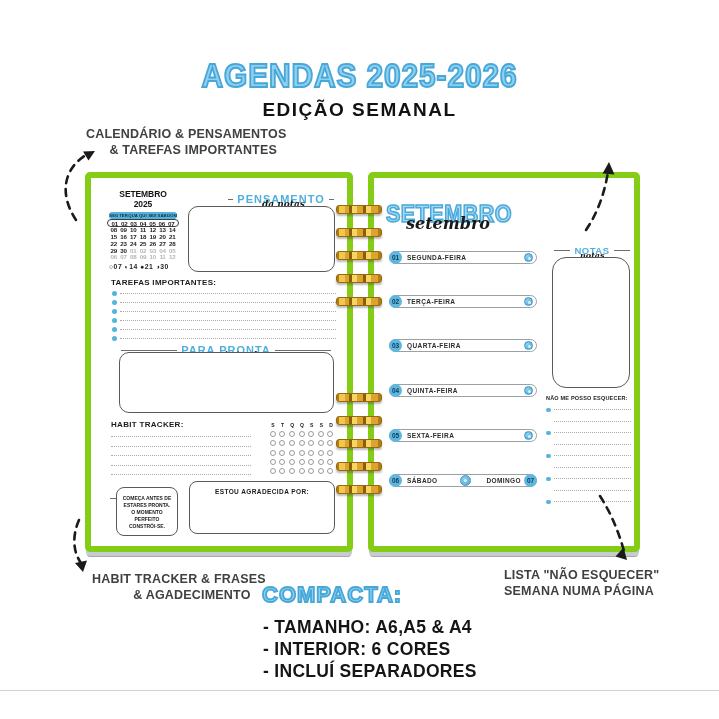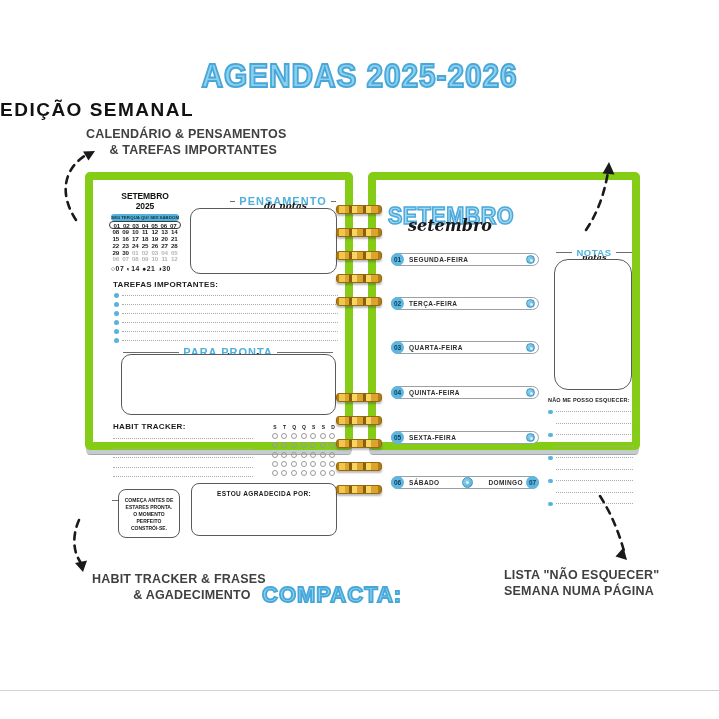--- a/index.html
+++ b/index.html
@@ -10,39 +10,39 @@
   }
 
   
   .main-title{
     position:absolute; top:56px; left:0; width:719px; text-align:center;
     font-size:34px; font-weight:800; letter-spacing:1px;
     color:#8ed0ef; -webkit-text-stroke:2px #46a7d8;
     transform:scaleX(.88);
   }
   .sub-title{
-    position:absolute; top:99px; left:0; width:719px; 
+    position:absolute; top:99px; left:0; width:719px; text-align:center;
     font-size:19px; font-weight:800; letter-spacing:1.5px; color:#121212;
   }
 
   
   .ann{ position:absolute; font-size:12.5px; font-weight:800; letter-spacing:.2px; color:#404040; line-height:16px; }
   .ann .ind{ padding-left:14px;text-align:center; }
   .ann-tl{ left:86px; top:126px; }
   .ann-tr{ left:506px; top:141px; }
   .ann-bl{ left:92px; top:571px; }
   .ann-bl .ind{ padding-left:26px; }
   .ann-br{ left:504px; top:567px; }
 
   .arrows{ position:absolute; left:0; top:0; z-index:6; pointer-events:none; }
 
   
   .page{
-    position:absolute; top:172px; height:278px; background:#fff;
-    border:8px solid #84cc16; border-radius:5px;
+    position:absolute; top:172px; height:380px; background:#fff;
+    border:6px solid #84cc16; border-radius:5px;
     box-shadow:0 5px 0 -1px #c6cbce, 0 7px 0 -2px #a2a9ac;
   }
   .page.left{ left:85px; width:268px; }
   .page.right{ left:368px; width:272px; }
 
   
   .spine{ position:absolute; left:0; top:0; width:719px; height:719px; pointer-events:none; z-index:5; }
   .coil{
     position:absolute; left:336px; width:46px; height:9px; border-radius:3px;
     border:1px solid #96690e;
@@ -491,15 +491,20 @@
       <div class="coil" style="top: 274px;"></div>
       <div class="coil" style="top: 297px;"></div>
       <div class="coil" style="top: 393px;"></div>
       <div class="coil" style="top: 416px;"></div>
       <div class="coil" style="top: 439px;"></div>
       <div class="coil" style="top: 462px;"></div>
       <div class="coil" style="top: 485px;"></div>
     </div>
 
   <div class="compacta-title">COMPACTA:</div>
+  <div class="compacta-items">
+    <div class="compacta-item">- TAMANHO: A6,A5 &amp; A4</div>
+    <div class="compacta-item">- INTERIOR: 6 CORES</div>
+    <div class="compacta-item">- INCLUÍ SEPARADORES</div>
+  </div>
 
   <div class="bottom-rule"></div>
 </div>
 
 </body></html>

